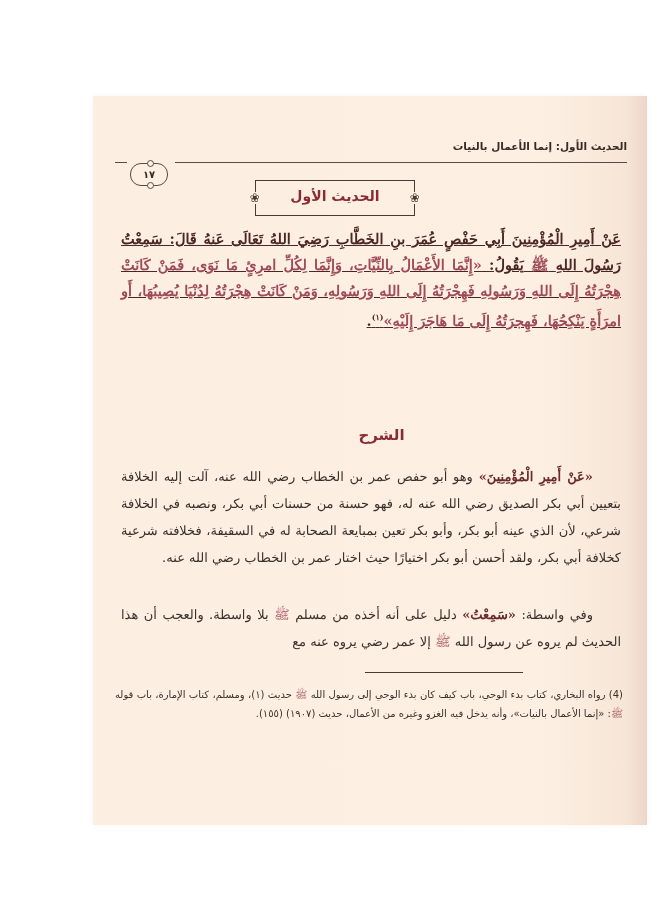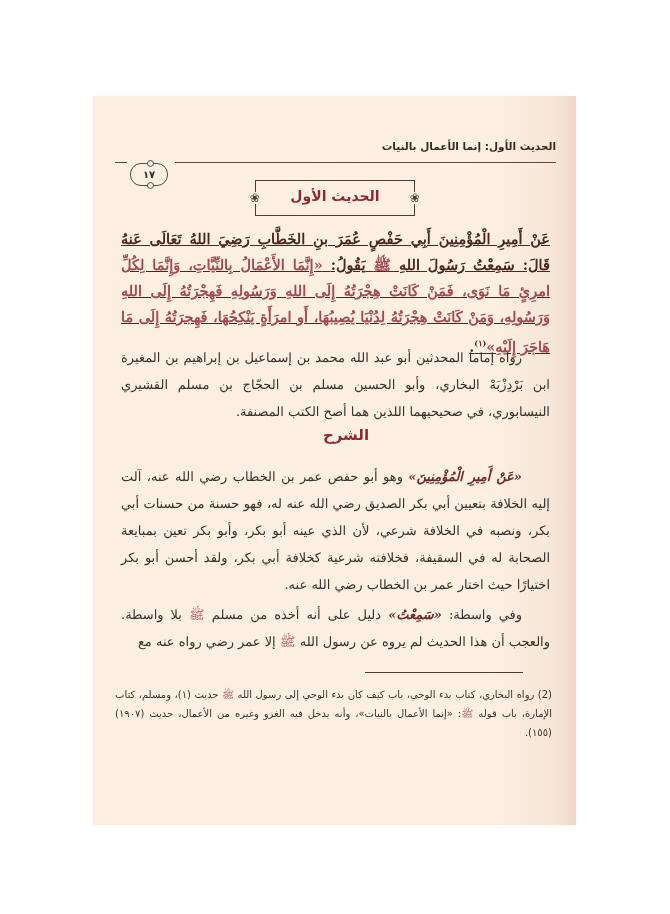--- a/index.html
+++ b/index.html
@@ -5,21 +5,21 @@
     * { box-sizing: border-box; margin: 0; padding: 0; }
     html, body {
       width: 670px; height: 914px;
       background: #ffffff;
       overflow: hidden;
       font-family: "DejaVu Sans", sans-serif;
     }
     .page {
       position: absolute;
       left: 93px; top: 96px;
-      width: 483px; height: 729px;
+      width: 554px; height: 729px;
       background: linear-gradient(to right, #fcefe2 0%, #fdf0e3 80%, #f7e6d8 96%, #ecd6c8 100%);
       box-shadow: 0 0 6px rgba(0,0,0,0.04);
     }
     .running-head {
       position: absolute;
       left: 22px; right: 20px; top: 44px;
       height: 24px;
     }
     .running-title {
       position: absolute;
@@ -115,21 +115,21 @@
       font-family: "DejaVu Sans", sans-serif;
       font-weight: bold; font-size: 15px; color: #8a2a34; padding-left: 23px;
     }
     .explain-1 {
       top: 367px;
       font-family: "DejaVu Serif", serif;
       font-size: 13px; line-height: 27px;
       color: #3a302c;
       text-indent: 28px;
     }
-    .explain-1 .accent, .explain-2 .accent { color: #6a2a2c; font-weight: bold; font-style: italic; }
+    .explain-1 .accent, .explain-2 .accent { color: #6a2a2c; font-weight: bold; }
     .explain-2 {
       top: 505px;
       font-family: "DejaVu Serif", serif;
       font-size: 13px; line-height: 27px;
       color: #3a302c;
       text-indent: 28px;
     }
     .saw { color: #a04a58; }
     .footnote-rule {
       position: absolute;
@@ -166,41 +166,40 @@
     <div class="section-title">الحديث الأول</div>
   </div>
 
   <div class="text-block hadith">
     <span>عَنْ أَمِيرِ الْمُؤْمِنِينَ أَبِي حَفْصٍ عُمَرَ بنِ الخَطَّابِ رَضِيَ اللهُ تَعَالَى عَنهُ قَالَ: سَمِعْتُ رَسُولَ اللهِ</span>
     <span class="saw">ﷺ</span>
     <span>يَقُولُ:</span>
     <span class="quote">«إِنَّمَا الأَعْمَالُ بِالنِّيَّاتِ، وَإِنَّمَا لِكُلِّ امرِئٍ مَا نَوَى، فَمَنْ كَانَتْ هِجْرَتُهُ إِلَى اللهِ وَرَسُولِهِ فَهِجْرَتُهُ إِلَى اللهِ وَرَسُولِهِ، وَمَنْ كَانَتْ هِجْرَتُهُ لِدُنْيَا يُصِيبُهَا، أَو امرَأَةٍ يَنْكِحُهَا، فَهِجرَتُهُ إِلَى مَا هَاجَرَ إِلَيْهِ»</span><span class="sup">(١)</span><span>.</span>
   </div>
 
-  <div class="text-block narration">رواه إماما المحدثين أبو عبد الله محمد بن إسماعيل بن إبراهيم بن المغيرة ابن بَرْدِزْبَهْ البخاري، وأبو الحسين مسلم بن الحجّاج بن مسلم القشيري النيسابوري، في صحيحيهما اللذين هما أصح الكتب المصنفة.</div>
 
   <div class="sharh-title">الشرح</div>
 
   <div class="text-block explain-1">
     <span class="accent">«عَنْ أَمِيرِ الْمُؤْمِنِينَ»</span>
     <span>وهو أبو حفص عمر بن الخطاب رضي الله عنه، آلت إليه الخلافة بتعيين أبي بكر الصديق رضي الله عنه له، فهو حسنة من حسنات أبي بكر، ونصبه في الخلافة شرعي، لأن الذي عينه أبو بكر، وأبو بكر تعين بمبايعة الصحابة له في السقيفة، فخلافته شرعية كخلافة أبي بكر، ولقد أحسن أبو بكر اختيارًا حيث اختار عمر بن الخطاب رضي الله عنه.</span>
   </div>
 
   <div class="text-block explain-2">
     <span>وفي واسطة:</span>
     <span class="accent">«سَمِعْتُ»</span>
     <span>دليل على أنه أخذه من مسلم</span>
     <span class="saw">ﷺ</span>
     <span>بلا واسطة. والعجب أن هذا الحديث لم يروه عن رسول الله</span>
     <span class="saw">ﷺ</span>
-    <span>إلا عمر رضي رواه عنه مع</span>
+    <span>إلا عمر رضي يروه عنه مع</span>
   </div>
 
   <div class="footnote-rule"></div>
 
   <div class="footnote">
-    <span>(2) رواه البخاري، كتاب بدء الوحي، باب كيف كان بدء الوحي إلى رسول الله</span>
+    <span>(4) رواه البخاري، كتاب بدء الوحي، باب كيف كان بدء الوحي إلى رسول الله</span>
     <span class="saw">ﷺ</span>
     <span>حديث (١)، ومسلم، كتاب الإمارة، باب قوله</span>
     <span class="saw">ﷺ</span><span>: «إنما الأعمال بالنيات»، وأنه يدخل فيه الغزو وغيره من الأعمال، حديث (١٩٠٧) (١٥٥).</span>
   </div>
 
 </div>
 
 </body></html>

